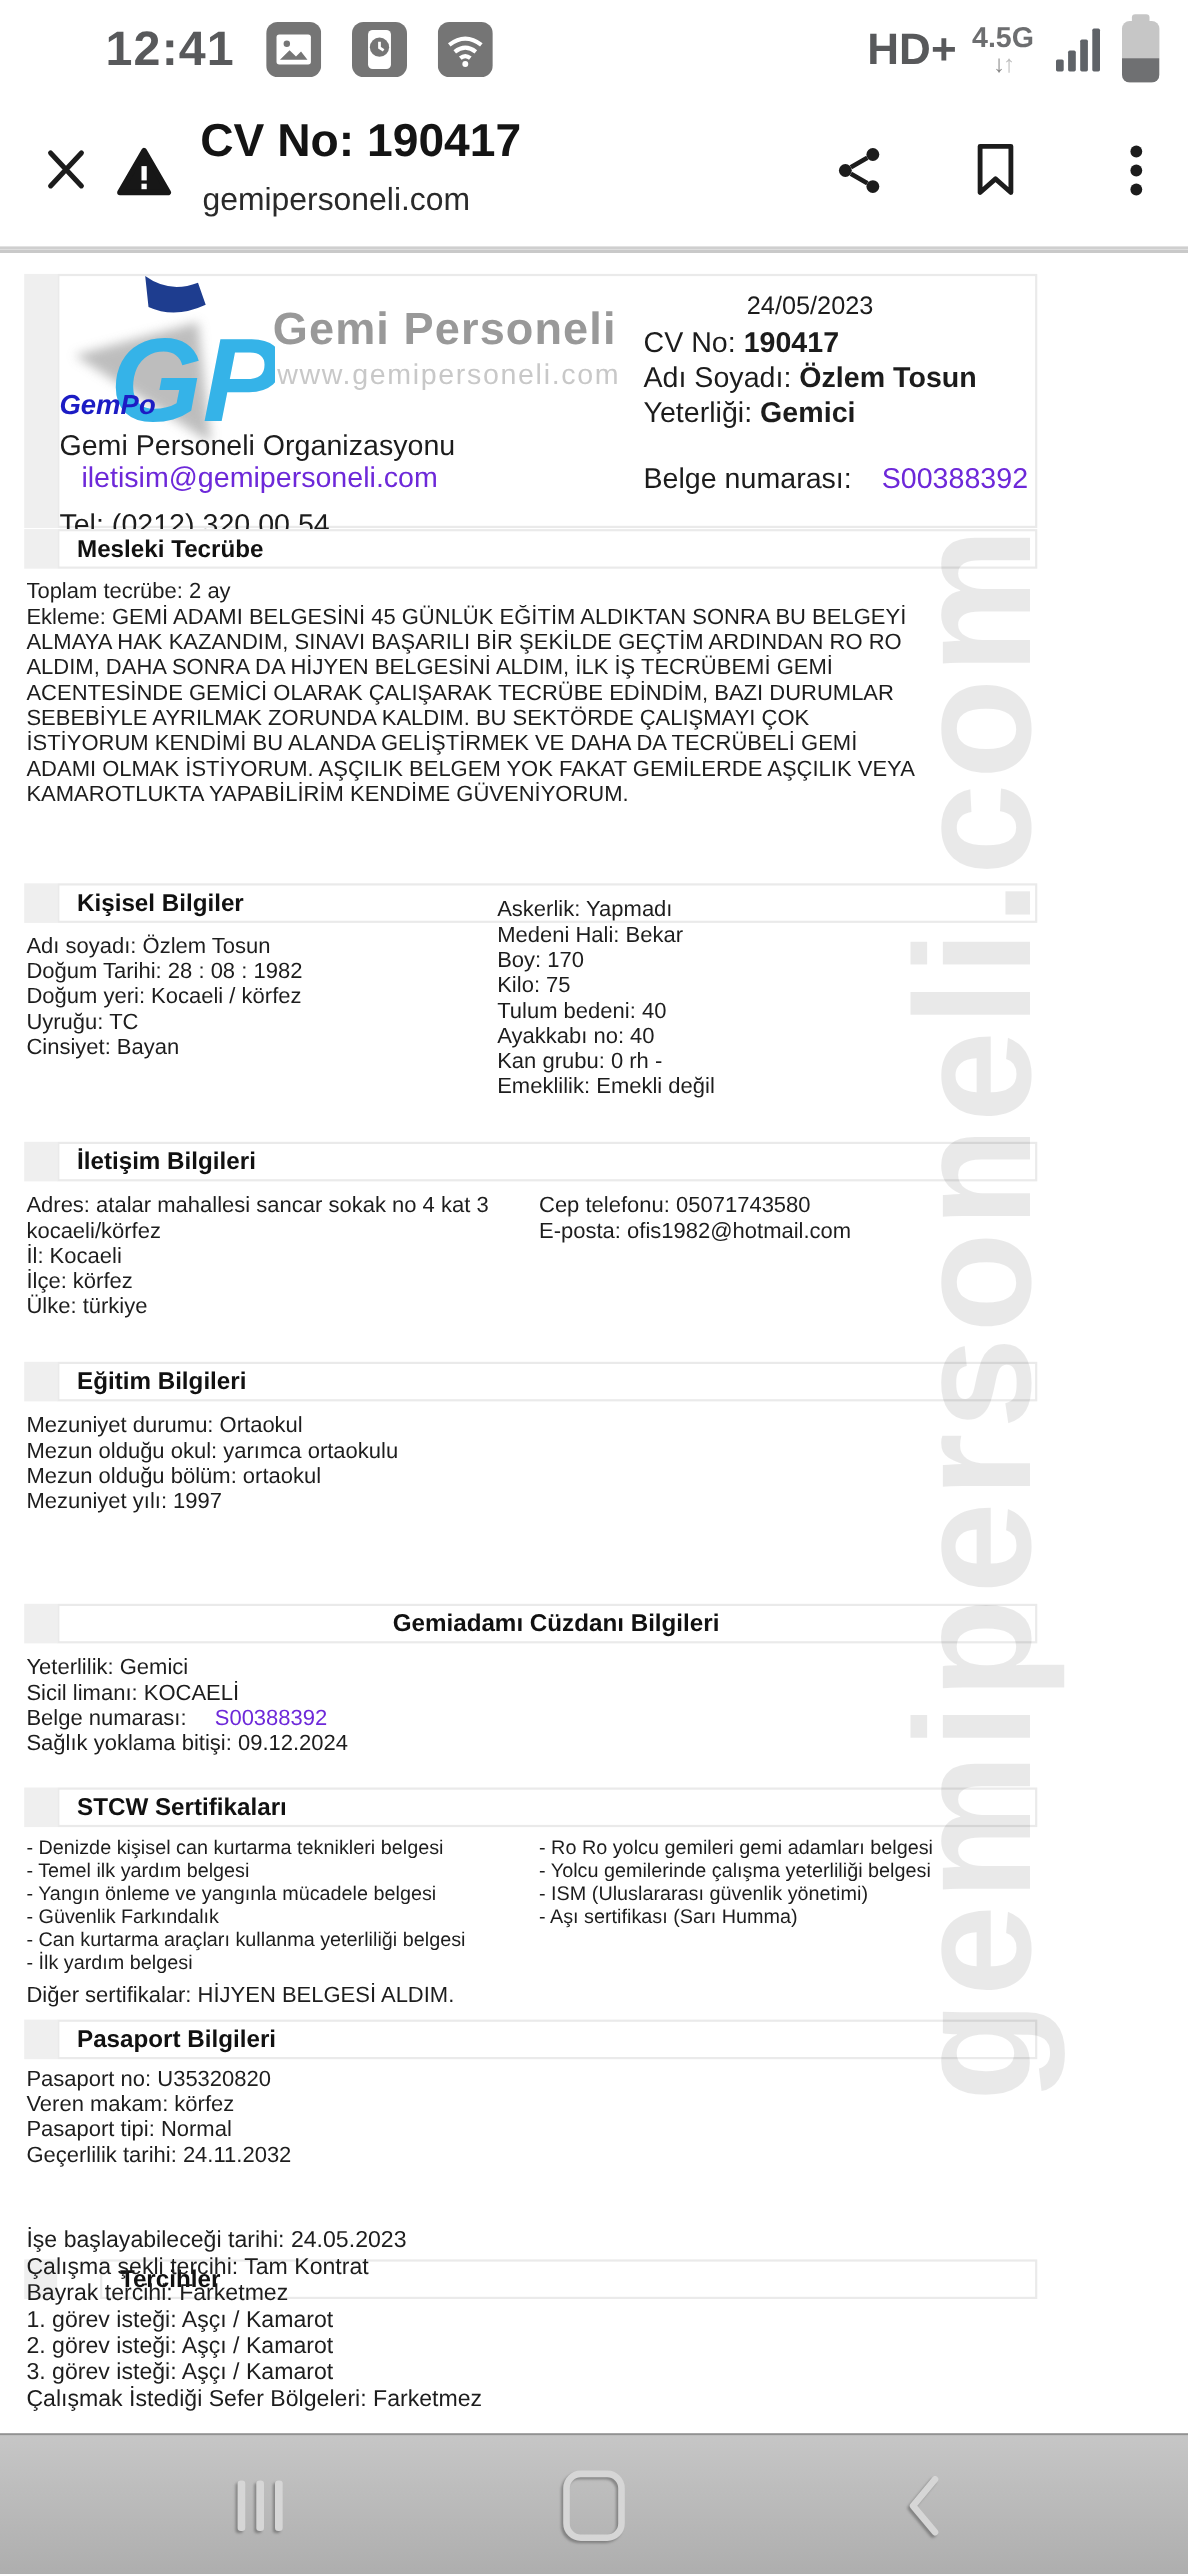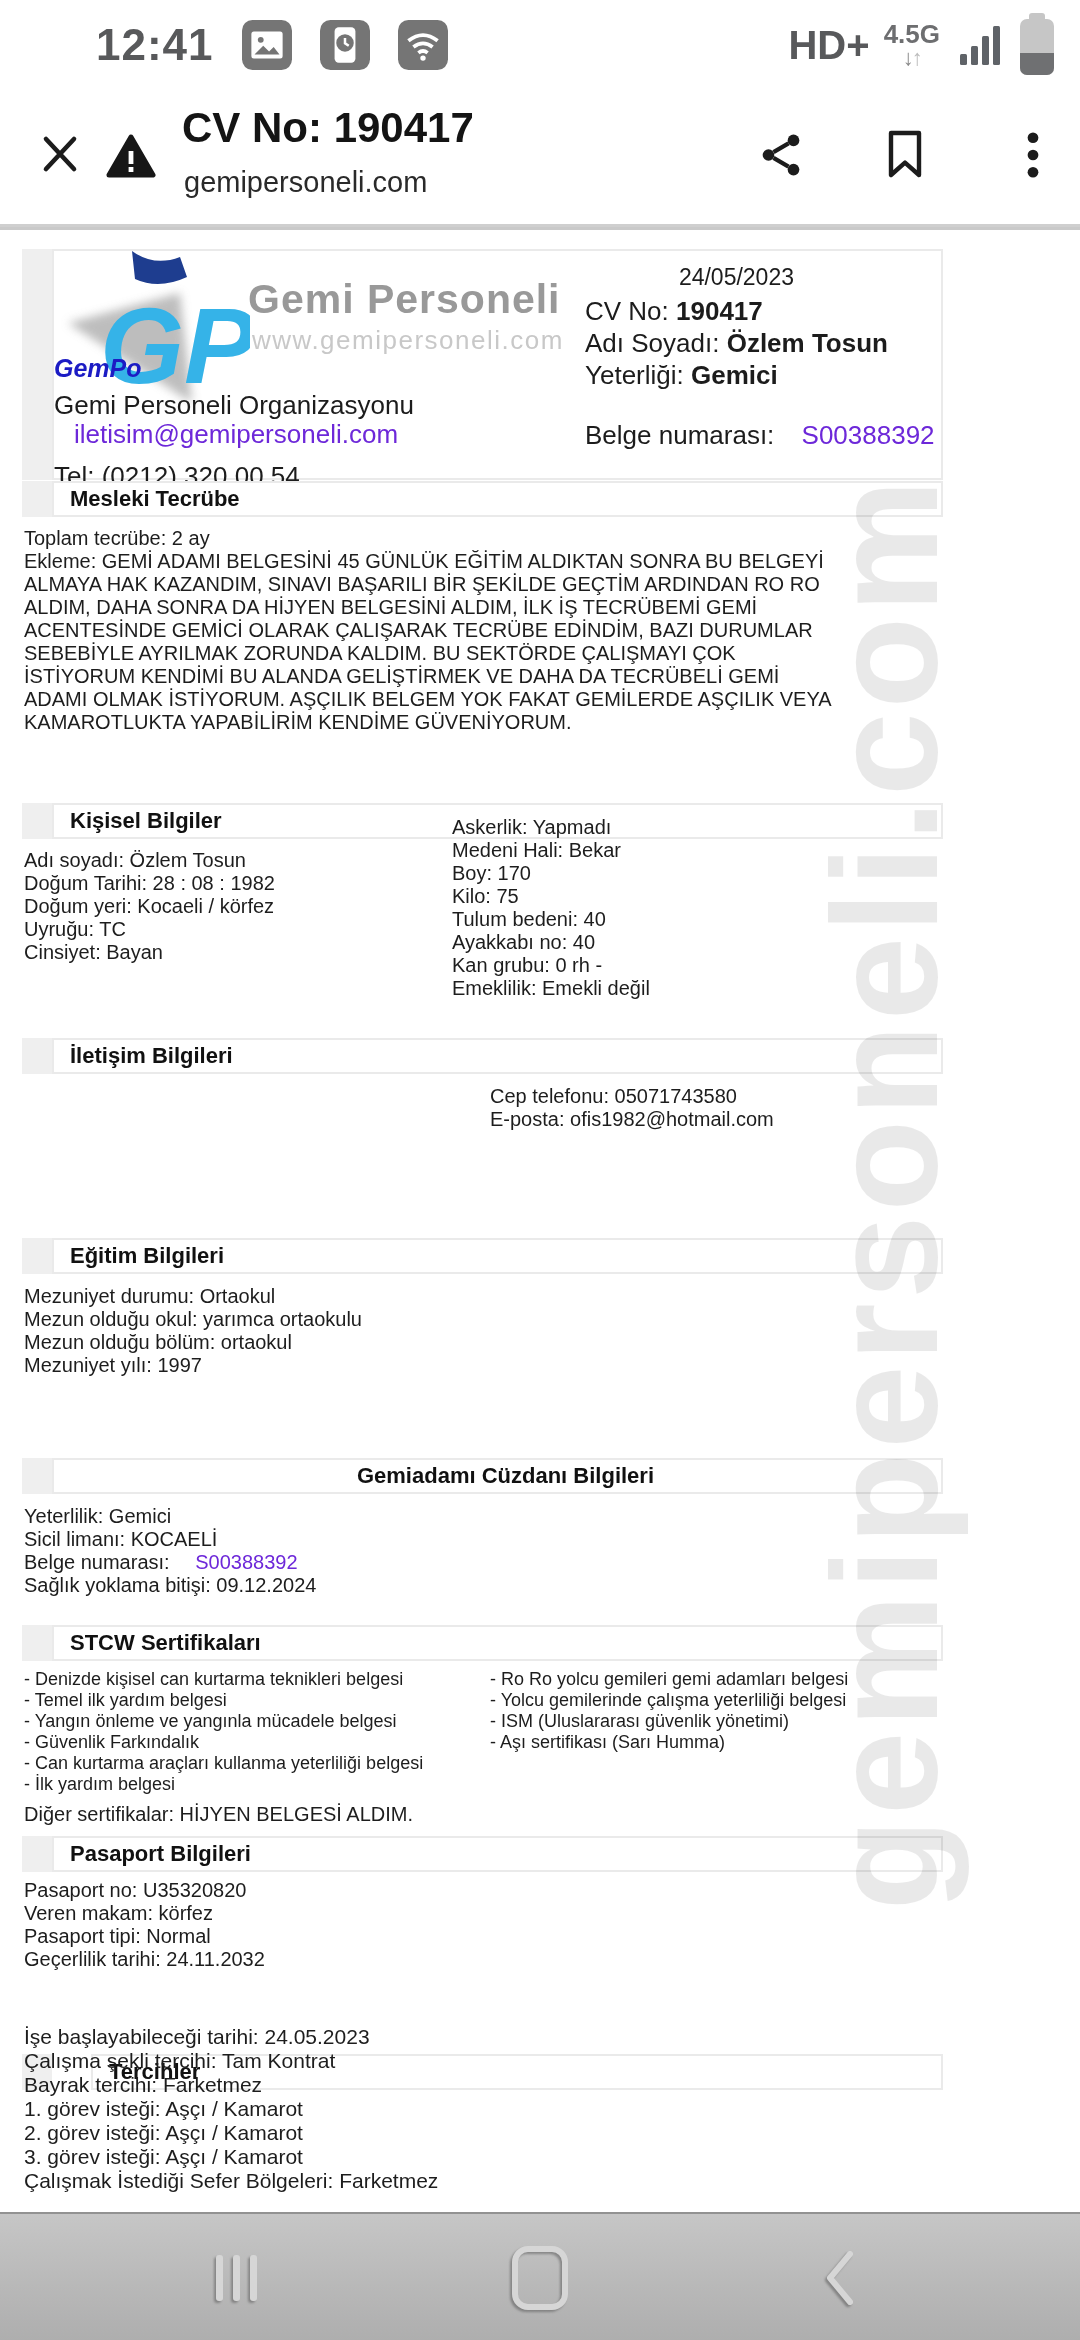--- a/index.html
+++ b/index.html
@@ -223,20 +223,25 @@
 Kilo: 75
 Tulum bedeni: 40
 Ayakkabı no: 40
 Kan grubu: 0 rh -
 Emeklilik: Emekli değil</div>
 
     <div class="sec-header" style="top:808px;">
       <div class="sec-bar"></div>
       <div class="sec-box">İletişim Bilgileri</div>
     </div>
+    <div class="body-text" style="left:24px;top:855px;width:440px;">Adres: atalar mahallesi sancar sokak no 4 kat 3
+kocaeli/körfez
+İl: Kocaeli
+İlçe: körfez
+Ülke: türkiye</div>
     <div class="body-text" style="left:490px;top:855px;width:440px;">Cep telefonu: 05071743580
 E-posta: ofis1982@hotmail.com</div>
 
     <div class="sec-header" style="top:1008px;">
       <div class="sec-bar"></div>
       <div class="sec-box">Eğitim Bilgileri</div>
     </div>
     <div class="body-text" style="left:24px;top:1055px;width:700px;">Mezuniyet durumu: Ortaokul
 Mezun olduğu okul: yarımca ortaokulu
 Mezun olduğu bölüm: ortaokul

